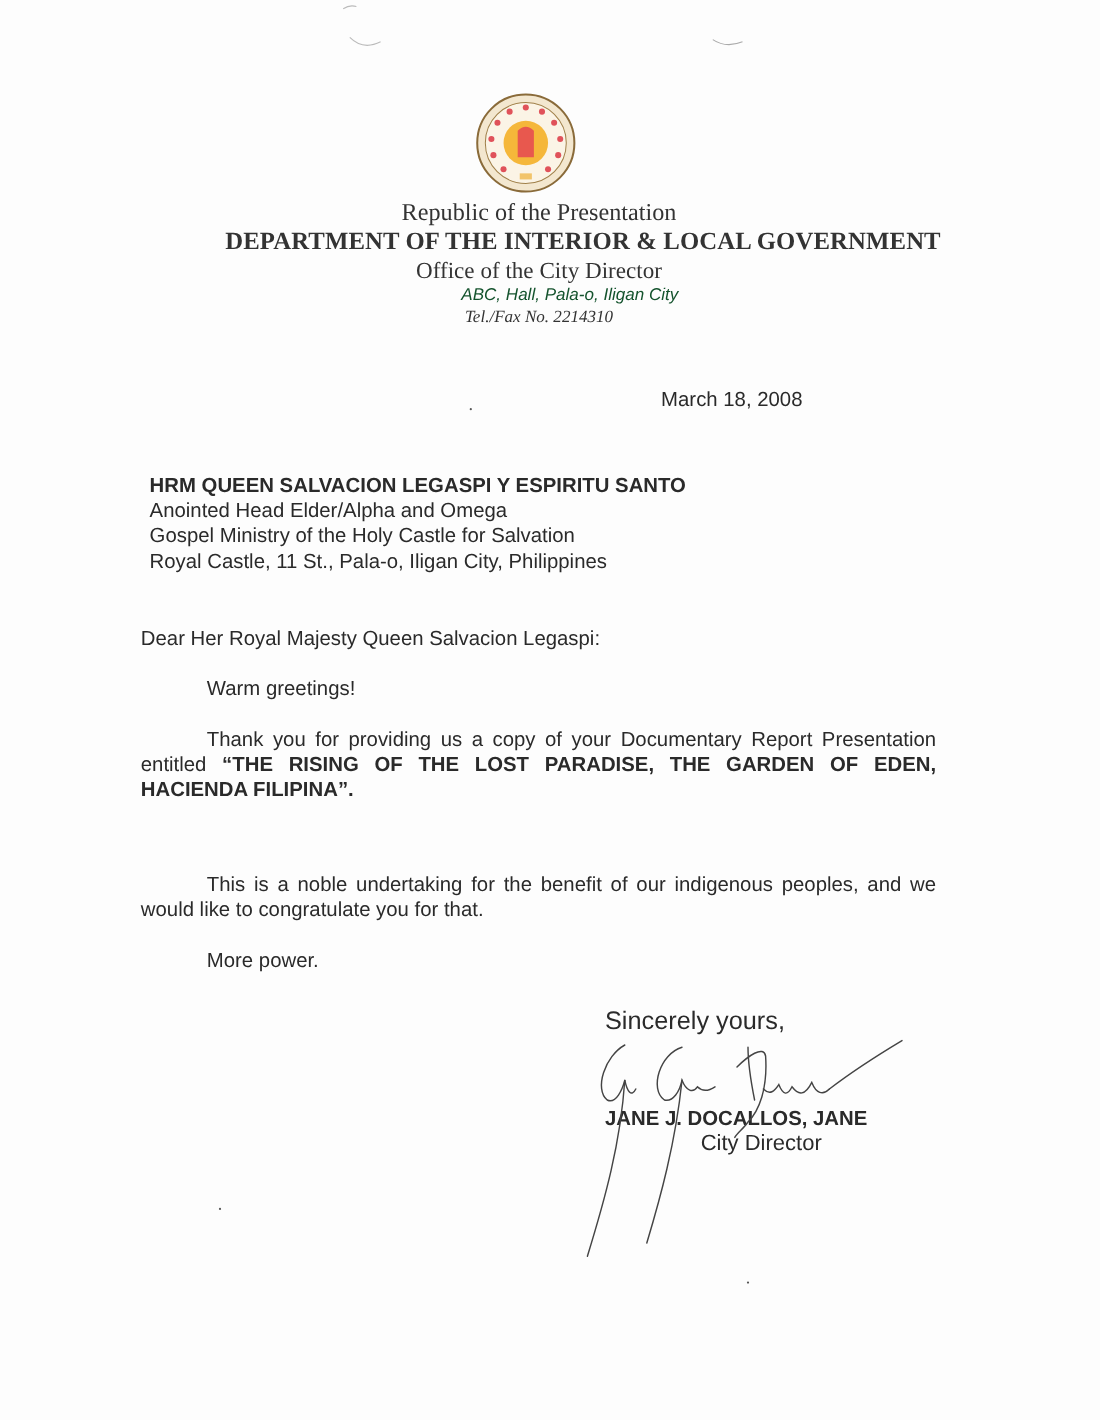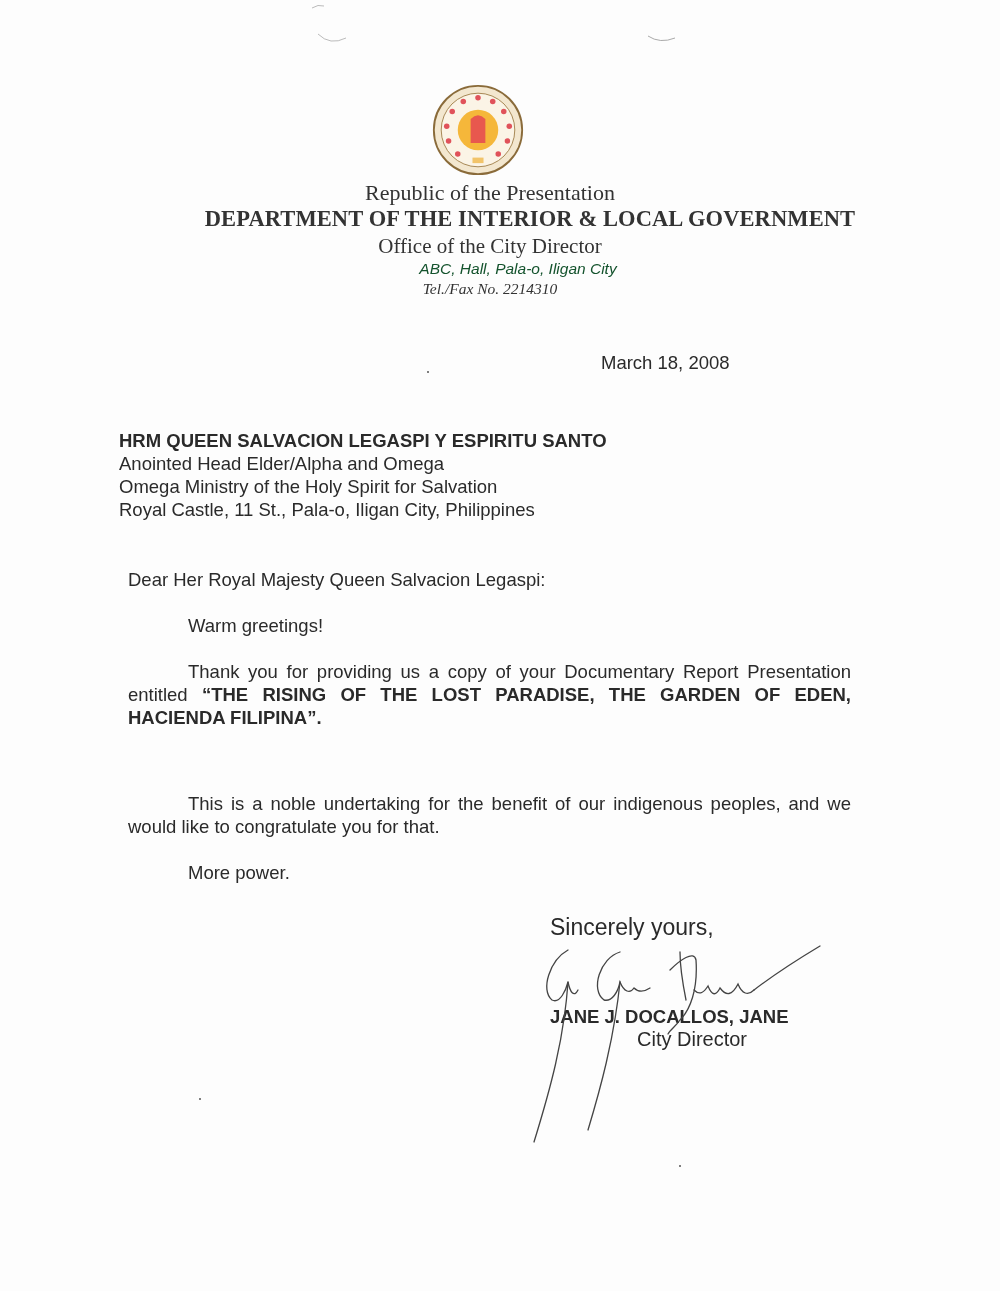--- a/index.html
+++ b/index.html
@@ -8,21 +8,21 @@
   .serif { font-family: "Liberation Serif", "DejaVu Serif", serif; }
   .sans { font-family: "Liberation Sans", "DejaVu Sans", sans-serif; }
   .center { left: 0; width: 980px; text-align: center; }
   #seal { left: 432px; top: 84px; width: 92px; height: 92px; }
   #republic { top: 180px; font-size: 22px; color: #333; }
   #dept { top: 206px; font-size: 22.5px; font-weight: bold; color: #333; letter-spacing: 0.1px; margin-left: 40px; }
   #office { top: 234px; font-size: 21px; color: #333; }
   #addr { top: 260px; font-size: 15.5px; font-style: italic; color: #14532d; padding-left: 28px; }
   #tel { top: 280px; font-size: 15.5px; font-style: italic; color: #333; font-family: Liberation Serif, serif; }
   #date { left: 601px; top: 352px; font-size: 18.5px; }
-  .recip { left: 119px; font-size: 18.5px; }
+  .recip { left: 136px; font-size: 18.5px; }
   #r0 { top: 430px; font-weight: bold; }
   #r1 { top: 453px; }
   #r2 { top: 476px; }
   #r3 { top: 499px; }
   #salutation { left: 128px; top: 569px; font-size: 18.5px; }
   .para { left: 128px; width: 723px; font-size: 18.5px; line-height: 23px; }
   #p1 { top: 614px; padding-left: 60px; box-sizing: border-box; }
   #p2 { top: 660px; text-align: justify; text-indent: 60px; }
   #p3 { top: 752px; text-align: justify; text-indent: 60px; margin-top: 40px; }
   #p4 { top: 821px; padding-left: 60px; box-sizing: border-box; margin-top: 40px; }
@@ -66,21 +66,21 @@
 <div class="abs center serif" id="republic">Republic of the Presentation</div>
 <div class="abs center serif" id="dept">DEPARTMENT OF THE INTERIOR &amp; LOCAL GOVERNMENT</div>
 <div class="abs center serif" id="office">Office of the City Director</div>
 <div class="abs center sans" id="addr">ABC, Hall, Pala-o, Iligan City</div>
 <div class="abs center sans" id="tel">Tel./Fax No. 2214310</div>
 
 <div class="abs sans" id="date">March 18, 2008</div>
 
 <div class="abs sans recip" id="r0">HRM QUEEN SALVACION LEGASPI Y ESPIRITU SANTO</div>
 <div class="abs sans recip" id="r1">Anointed Head Elder/Alpha and Omega</div>
-<div class="abs sans recip" id="r2">Omega Ministry of the Holy Spirit for Salvation</div>
+<div class="abs sans recip" id="r2">Gospel Ministry of the Holy Castle for Salvation</div>
 <div class="abs sans recip" id="r3">Royal Castle, 11 St., Pala-o, Iligan City, Philippines</div>
 
 <div class="abs sans" id="salutation">Dear Her Royal Majesty Queen Salvacion Legaspi:</div>
 <div class="abs sans para" id="p1">Warm greetings!</div>
 <div class="abs sans para" id="p2"><span>Thank you for providing us a copy of your Documentary Report Presentation entitled </span><span class="b">“THE RISING OF THE LOST PARADISE, THE GARDEN OF EDEN, HACIENDA FILIPINA”.</span></div>
 <div class="abs sans para" id="p3">This is a noble undertaking for the benefit of our indigenous peoples, and we would like to congratulate you for that.</div>
 <div class="abs sans para" id="p4">More power.</div>
 
 <div class="abs sans" id="closing">Sincerely yours,</div>
 <div class="abs sans" id="signame">JANE J. DOCALLOS, JANE</div>

